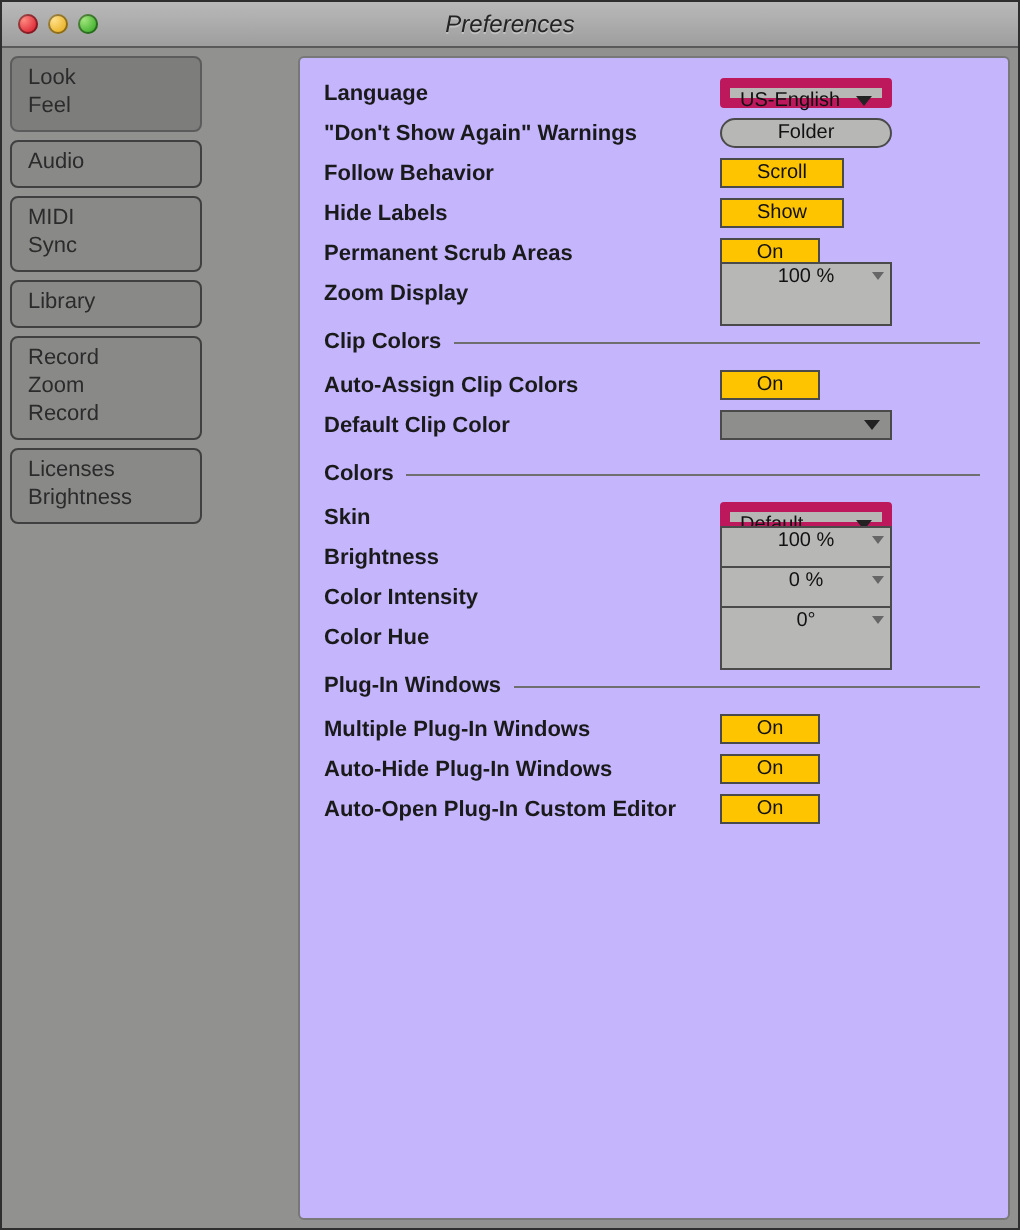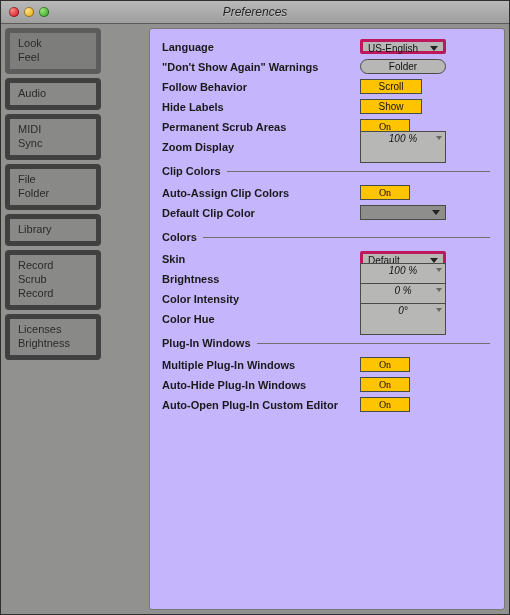--- a/index.html
+++ b/index.html
@@ -64,21 +64,21 @@
     box-sizing: border-box;
   }
   .sidebar {
     width: 96px;
     display: flex;
     flex-direction: column;
     gap: 4px;
   }
   .side-group {
     background: #898988;
-    border: 5px solid #404040;
+    border: 1px solid #404040;
     border-radius: 4px;
     padding: 3px 8px 5px 8px;
     color: #2b2b2b;
   }
   .side-group.sel {
     background: #7d7d7c;
     border-color: #5c5c5c;
   }
   .side-label {
     line-height: 14px;
@@ -102,21 +102,21 @@
   .row .lbl {
     flex: 0 0 198px;
     color: #1a1a1a;
     font-weight: bold;
     font-size: 11px;
   }
   .select {
     width: 86px;
     height: 15px;
     background: #b7b7b6;
-    border: 3px solid #be185d;
+    border: 5px solid #be185d;
     border-radius: 2px;
     box-sizing: border-box;
     position: relative;
     font-size: 10px;
     line-height: 13px;
     padding-left: 5px;
     color: #111;
     cursor: pointer;
   }
   .select::after {
@@ -147,34 +147,33 @@
     background: #ffc400;
     border: 1px solid #4a4a4a;
     box-sizing: border-box;
     text-align: center;
     font-size: 10px;
     line-height: 13px;
     color: #111;
     cursor: pointer;
   }
   .toggle.wide { width: 62px; }
-  .toggle.med  { width: 50px; font-family: Liberation Serif, serif; }
+  .toggle.med  { width: 50px; }
   .numeric {
     height: 32px;
     background: #b7b7b6;
     border: 1px solid #4a4a4a;
     box-sizing: border-box;
     text-align: center;
     font-size: 10px;
     line-height: 13px;
     color: #111;
     position: relative;
     width: 86px;
     cursor: ns-resize;
-    font-style: italic;
   }
   .numeric::after {
     content: "";
     position: absolute;
     right: 3px;
     top: 4px;
     width: 0; height: 0;
     border-left: 3px solid transparent;
     border-right: 3px solid transparent;
     border-top: 4px solid #666;
@@ -241,32 +240,28 @@
 
       <div class="side-group">
         <div class="side-label">Audio</div>
       </div>
 
       <div class="side-group">
         <div class="side-label">MIDI</div>
         <div class="side-label">Sync</div>
       </div>
 
-      <div class="side-group">
-        <div class="side-label">File</div>
-        <div class="side-label">Folder</div>
-      </div>
 
       <div class="side-group">
         <div class="side-label">Library</div>
       </div>
 
       <div class="side-group">
         <div class="side-label">Record</div>
-        <div class="side-label">Scrub</div>
+        <div class="side-label">Zoom</div>
         <div class="side-label">Record</div>
       </div>
 
 
       <div class="side-group">
         <div class="side-label">Licenses</div>
         <div class="side-label">Brightness</div>
       </div>
 
     </div>

